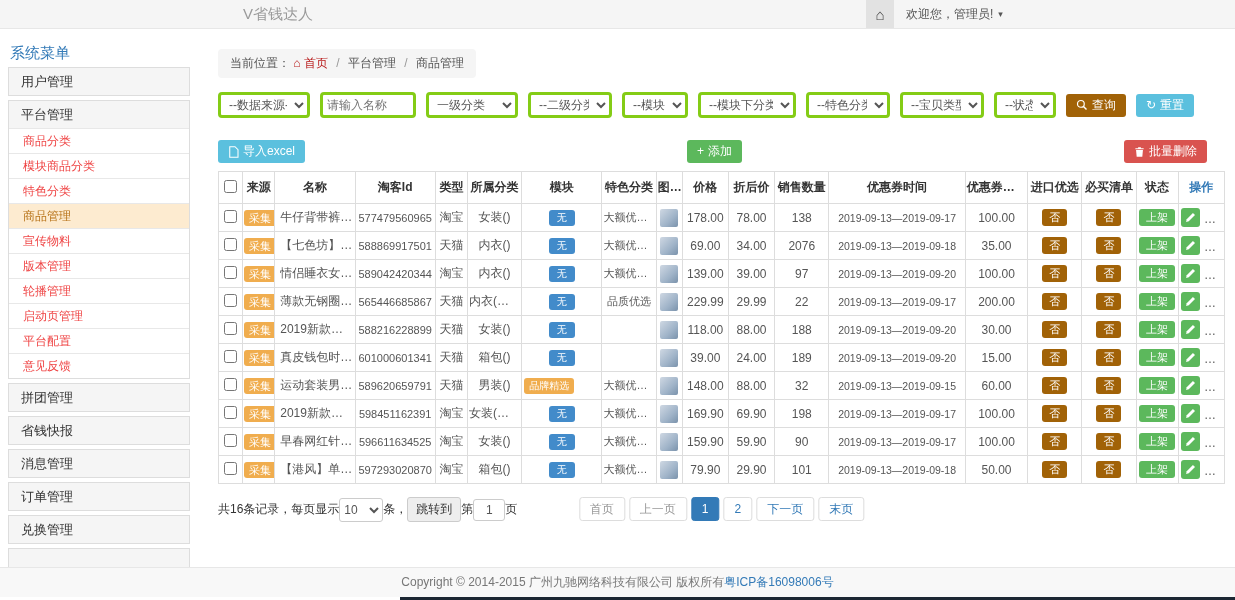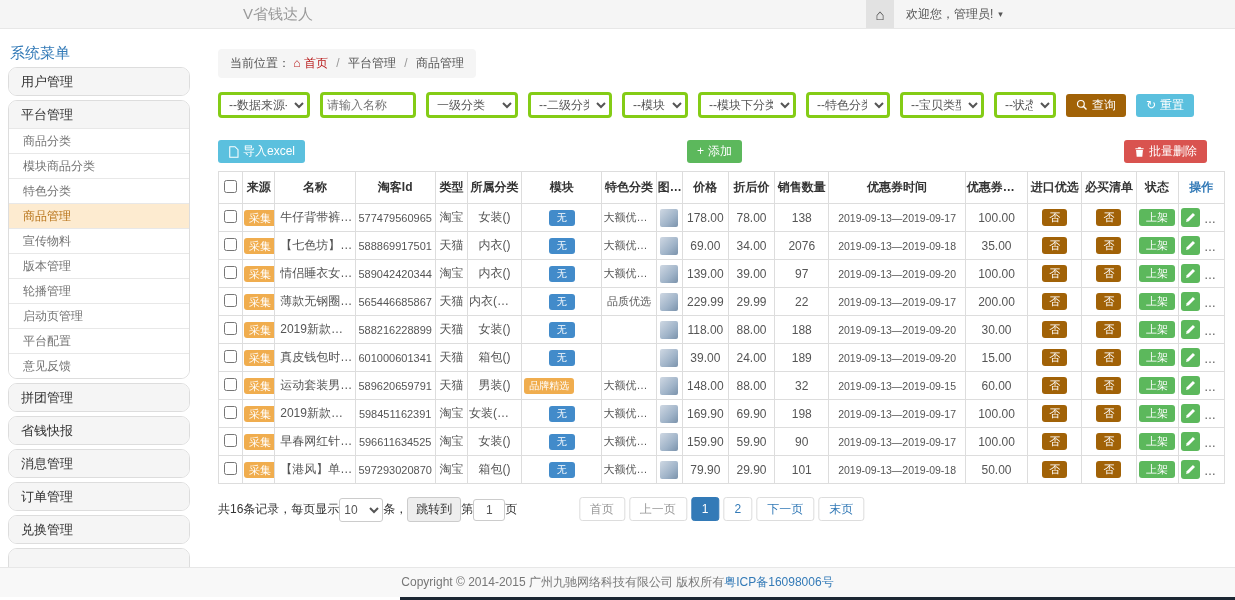--- a/index.html
+++ b/index.html
@@ -13,23 +13,23 @@
   .topbar-title{position:absolute;left:243px;top:0;line-height:28px;color:#9a9a9a;font-size:15px}
   .topbar-right{position:absolute;left:866px;top:0;height:28px;display:flex;align-items:stretch}
   .home-block{width:28px;background:#e2e2e2;display:flex;align-items:center;justify-content:center;color:#444;font-size:15px;cursor:pointer}
   .welcome{display:flex;align-items:center;gap:5px;padding:0 12px;color:#555;cursor:pointer}
   .welcome .caret{font-size:9px;color:#555}
 
   
   .content{flex:1 1 auto;display:flex;overflow:hidden}
   .sidebar{width:182px;flex:0 0 auto;margin:8px 0 0 8px;overflow:hidden}
   .side-title{color:#337ab7;font-size:15px;padding:7px 2px 8px;height:30px}
-  .side-group{border:1px solid #ddd;border-radius:9px;margin-bottom:4px;overflow:hidden;background:#fff}
+  .side-group{border:1px solid #ddd;border-radius:0;margin-bottom:4px;overflow:hidden;background:#fff}
   .side-top{background:#f5f5f5;padding:7px 12px;font-size:13px;line-height:13px;color:#333;cursor:pointer;min-height:27px}
-  .side-child{padding:5px 14px;line-height:14px;border-top:1px solid #e8e8e8;color:#737373;font-size:12px;cursor:pointer;background:#fff}
+  .side-child{padding:5px 14px;line-height:14px;border-top:1px solid #e8e8e8;color:#ef4444;font-size:12px;cursor:pointer;background:#fff}
   .side-child.active{background:#fdebd0;color:#b8741a}
 
   .main{flex:1 1 auto;min-width:0;padding:20px 10px 0 28px}
 
   
   .breadcrumb{display:inline-block;background:#f5f5f5;border-radius:4px;padding:6px 12px;font-size:12px;color:#555;margin-bottom:14px}
   .breadcrumb .home-link{color:#b91c1c;cursor:pointer}
   .crumb-sep{color:#999;margin:0 5px}
 
   

